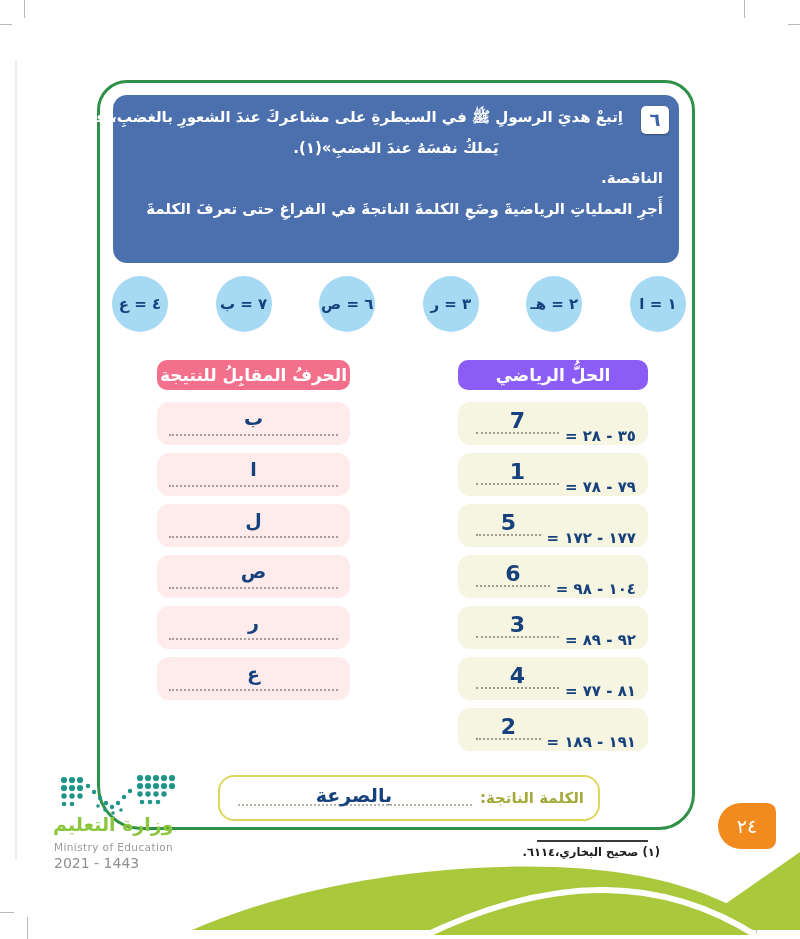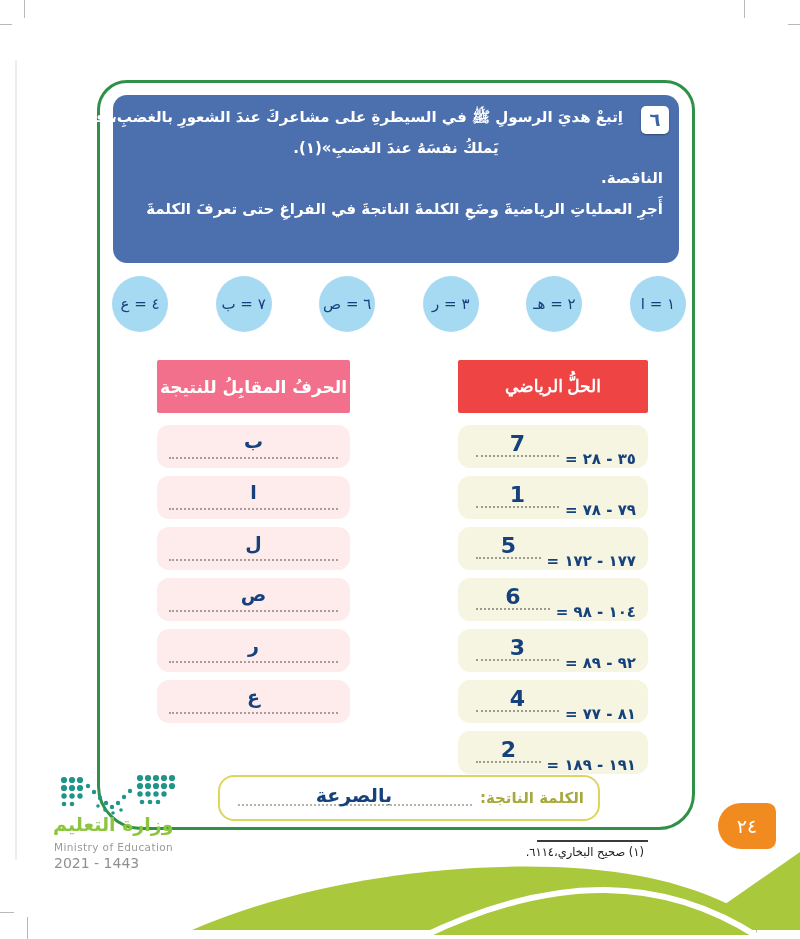--- a/index.html
+++ b/index.html
@@ -28,29 +28,29 @@
     display:flex;align-items:center;justify-content:center;
     font-size:18px;font-weight:bold;box-shadow:0 1px 2px rgba(0,0,0,.35);}
   .hl{white-space:nowrap;}
   .hl.first{margin-left:0;margin-right:40px;}
   .hl.center{text-align:center;}
   
   .circles{position:absolute;top:193px;left:12px;right:6px;
     display:flex;justify-content:space-between;direction:rtl;}
   .circle{width:56px;height:56px;border-radius:50%;background:#a6d9f2;
     display:flex;align-items:center;justify-content:center;
-    font-size:15px;font-weight:normal;color:#16417c;direction:rtl;white-space:nowrap;}
+    font-size:15px;font-weight:bold;color:#16417c;direction:rtl;white-space:nowrap;}
   
   .col{position:absolute;top:277px;}
   .col-math{left:358px;width:190px;}
   .col-letters{left:57px;width:193px;}
-  .col-header{height:53px;border-radius:2px;display:flex;align-items:center;
+  .col-header{height:30px;border-radius:10px;display:flex;align-items:center;
     justify-content:center;color:#fff;font-weight:bold;font-size:17px;
     margin-bottom:12px;direction:rtl;}
-  .col-math .col-header{background:#ef4444;font-family:Liberation Serif, serif;}
+  .col-math .col-header{background:#8b5cf6;}
   .col-letters .col-header{background:#f2708c;}
   .rows{display:flex;flex-direction:column;gap:8px;}
   .mrow{height:43px;background:#f5f5e1;border-radius:12px;
     display:flex;align-items:flex-end;padding:0 12px;direction:rtl;box-sizing:border-box;}
   .expr{font-size:15px;font-weight:bold;color:#16417c;
     white-space:nowrap;}
   .ansfield{flex:1;position:relative;margin:0 4px;align-self:stretch;}
   .ansfield::before{content:"";position:absolute;left:2px;right:2px;bottom:11px;
     border-bottom:2px dotted #9b9b8f;}
   .ansnum{position:absolute;left:0;right:0;bottom:12px;text-align:center;
@@ -68,22 +68,22 @@
     direction:rtl;}
   .rlabel{color:#a6a93c;font-weight:bold;font-size:15px;white-space:nowrap;}
   .rfield{flex:1;position:relative;height:100%;margin-right:6px;}
   .rfield::before{content:"";position:absolute;left:4px;right:2px;bottom:13px;
     border-bottom:2px dotted #b3b3a6;}
   .ranswer{position:absolute;left:0;right:0;bottom:13px;text-align:center;
     font-size:19px;font-weight:bold;color:#16417c;}
   
   .footnote-rule{position:absolute;left:537px;top:840px;width:111px;height:2px;
     background:#3a3a3a;}
-  .footnote{position:absolute;top:845px;right:156px;direction:rtl;
-    font-size:11.5px;font-weight:normal;color:#1c1c1c;}
+  .footnote{position:absolute;top:845px;right:140px;direction:rtl;
+    font-size:11.5px;font-weight:bold;color:#1c1c1c;}
   
   .page-badge{position:absolute;left:718px;top:803px;width:58px;height:46px;
     background:#f28b1f;border-radius:24px 9px 9px 24px;
     display:flex;align-items:center;justify-content:center;
     color:#fff;font-size:19px;font-weight:normal;letter-spacing:3px;}
   
   .swoosh{position:absolute;left:0;top:848px;width:800px;height:91px;}
   
   .moe-dots{position:absolute;left:58px;top:772px;}
   .moe-ar{position:absolute;left:53px;top:813px;font-size:19px;font-weight:bold;

